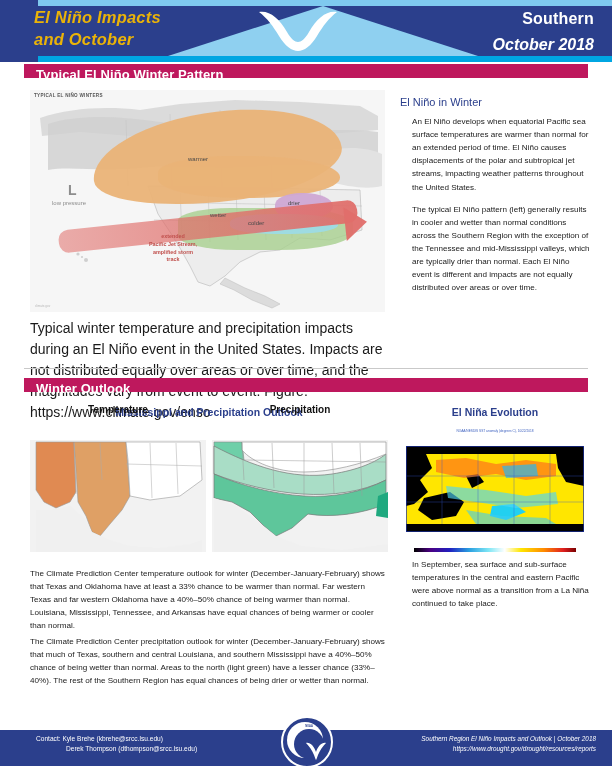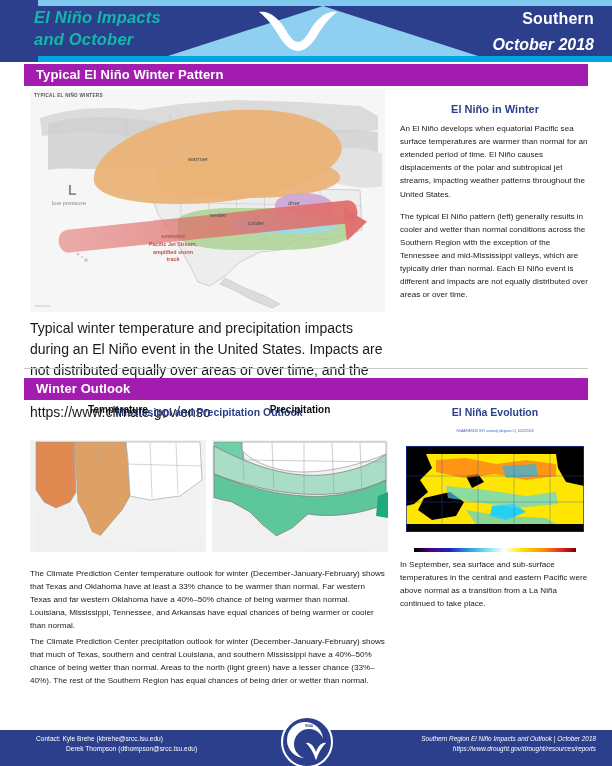--- a/index.html
+++ b/index.html
@@ -22,34 +22,34 @@
     position:absolute;left:168px;top:6px;width:310px;height:50px;
     background:#8fd0f0;
     clip-path:polygon(50% 0%, 100% 100%, 0% 100%);
   }
   .hdr-bird{
     position:absolute;left:253px;top:8px;width:90px;height:44px;
   }
   .hdr-title{
     position:absolute;left:34px;top:7px;width:230px;
     font-size:16.5px;font-weight:bold;font-style:italic;
-    color:#14b8a6;line-height:1.32;letter-spacing:.2px;
+    color:#eab308;line-height:1.32;letter-spacing:.2px;
   }
   .hdr-region{
     position:absolute;right:18px;top:10px;text-align:right;
     font-size:16px;font-weight:bold;color:#ffffff;letter-spacing:.2px;
   }
   .hdr-date{
     position:absolute;right:18px;top:36px;text-align:right;
     font-size:16px;font-weight:bold;font-style:italic;color:#ffffff;
   }
   
   .sec-bar{
-    position:absolute;left:24px;width:564px;height:22px;
-    background:#a21caf;
+    position:absolute;left:24px;width:564px;height:14px;
+    background:#be185d;
   }
   .sec-bar span{
     position:absolute;left:12px;top:3px;
     font-size:13px;font-weight:bold;color:#ffffff;letter-spacing:.1px;
   }
   .divider{position:absolute;left:24px;width:564px;height:1px;background:#c9c9c9;}
   
   #sec1-bar{top:64px;}
   .map1{
     position:absolute;left:30px;top:90px;width:355px;height:222px;
@@ -100,25 +100,25 @@
   .jet-label{
     position:absolute;left:88px;top:143px;width:110px;text-align:center;
     font-size:5.4px;color:#c0504d;font-weight:bold;line-height:1.45;
   }
   .cap1{
     position:absolute;left:30px;top:318px;width:356px;
     font-size:14px;line-height:1.5;color:#1a1a1a;
   }
   .col-r{position:absolute;left:400px;width:190px;}
   .sub-h{
-    font-size:11px;font-weight:bold;color:#2b3f8c;text-align:center;
-    margin:7px 0 7px 0;
+    font-size:11px;font-weight:normal;color:#2b3f8c;text-align:left;
+    margin:0 0 7px 0;
   }
   .body-p{
-    font-size:8.1px;line-height:1.62;color:#1a1a1a;margin:0 0 9px 0;
+    font-size:8.1px;line-height:1.62;color:#1a1a1a;margin:0 0 9px 12px;
     text-align:left;
   }
   
   #sec2-bar{top:378px;}
   .s2-title{
     position:absolute;top:406px;font-size:10.5px;font-weight:bold;color:#2b3f8c;text-align:center;
   }
   .s2-sub{
     position:absolute;top:404px;font-size:10px;font-weight:bold;color:#111;text-align:center;
   }

